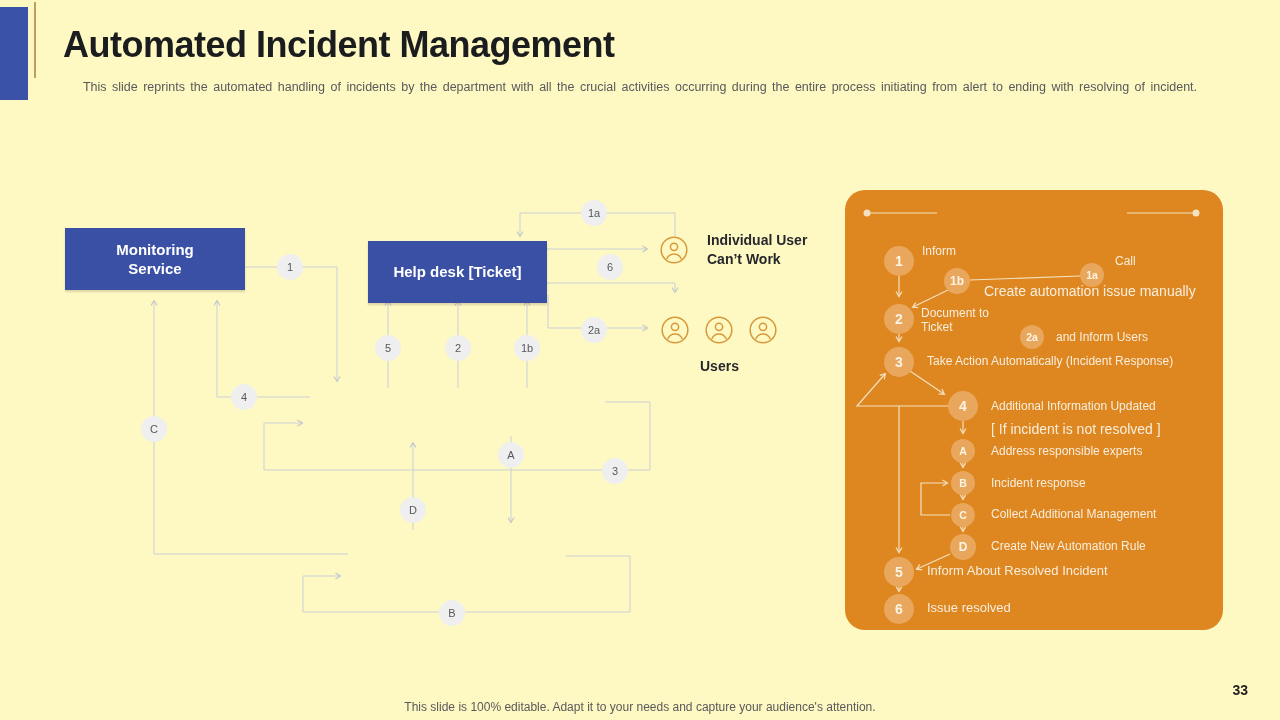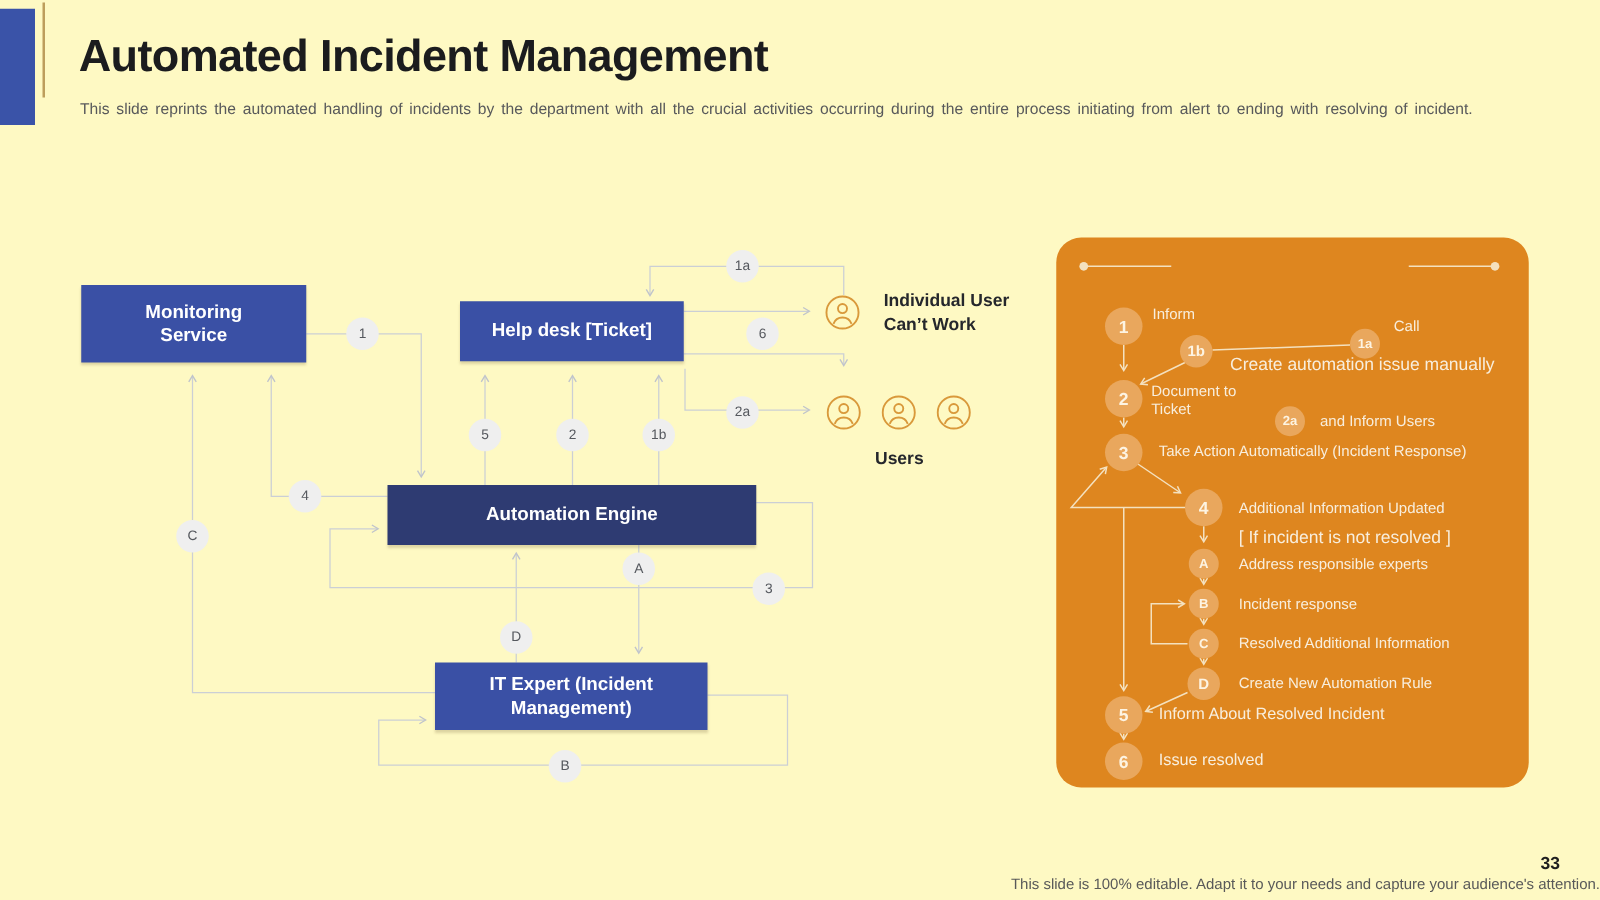--- a/index.html
+++ b/index.html
@@ -7,21 +7,21 @@
     position:relative;width:1280px;height:720px;overflow:hidden;background:#fef9c3;
     font-family:"Liberation Sans", sans-serif;
   }
   .accent-bar{position:absolute;left:0;top:7px;width:28px;height:93px;background:#3a53a8;}
   .accent-line{position:absolute;left:34px;top:2px;width:2px;height:76px;background:#bd9e5c;}
   .title{
     position:absolute;left:63px;top:24px;margin:0;width:900px;
     font-size:36px;font-weight:700;color:#1b1c1e;letter-spacing:-0.5px;
   }
   .subtitle{
-    position:absolute;left:64px;top:80px;width:1152px;margin:0;text-align:left;
+    position:absolute;left:64px;top:80px;width:1152px;margin:0;text-align:center;
     font-size:12.5px;color:#58595b;word-spacing:2px;
   }
   .connectors{position:absolute;left:0;top:0;width:1280px;height:720px;pointer-events:none;}
   .node{
     position:absolute;display:flex;align-items:center;justify-content:center;text-align:center;
     color:#ffffff;font-weight:700;font-size:15px;line-height:1.3;
     box-shadow:0 2px 2px rgba(120,100,60,0.25);
   }
   .node-royal{background:#3a50a5;}
   .node-navy{background:#2e3b72;}
@@ -45,21 +45,21 @@
     position:absolute;border-radius:50%;background:#e9a75d;color:#fdf4e3;
     display:flex;align-items:center;justify-content:center;font-weight:700;
   }
   .kc-big{width:30px;height:30px;font-size:14px;}
   .kc-mid{width:26px;height:26px;font-size:12px;}
   .kc-sm{width:24px;height:24px;font-size:10.5px;}
   .key-label{position:absolute;color:#f8eedd;font-size:12px;line-height:14px;}
   .key-label.sm{font-size:14px;}
   .key-label.lg{font-size:13px;}
   .footer{
-    position:absolute;left:0;top:700px;width:1280px;text-align:right;
+    position:absolute;left:0;top:700px;width:1280px;text-align:center;
     font-size:12px;color:#595959;
   }
   .page-number{position:absolute;left:1180px;top:682px;width:68px;text-align:right;
     font-size:14px;font-weight:700;color:#1f1f1f;}
 </style>
 </head>
 <body>
 
 <div class="slide">
 
@@ -88,28 +88,22 @@
       <path d="M605 402 H650 V470 H264 V423 H302" marker-end="url(#arrGray)"></path>
       <path d="M413 530 V443" marker-end="url(#arrGray)"></path>
       <path d="M511 436 V522" marker-end="url(#arrGray)"></path>
       <path d="M566 556 H630 V612 H303 V576 H340" marker-end="url(#arrGray)"></path>
     </g>
   </svg>
 
   <div class="node node-royal" style="left:65px;top:228px;width:180px;height:62px;">
     <span style="width:120px">Monitoring Service</span>
   </div>
-  <div class="node node-royal" style="left:368px;top:241px;width:179px;height:48px;">
+  <div class="node node-royal" style="left:368px;top:241px;width:179px;height:62px;">
     <span>Help desk [Ticket]</span>
-  </div>
-  <div class="node node-navy" style="left:310px;top:388px;width:295px;height:48px;">
-    <span>Automation Engine</span>
-  </div>
-  <div class="node node-royal" style="left:348px;top:530px;width:218px;height:54px;">
-    <span style="width:180px">IT Expert (Incident Management)</span>
   </div>
 
   <div class="flow-badge" style="left:277px;top:254px;">1</div>
   <div class="flow-badge" style="left:581px;top:200px;">1a</div>
   <div class="flow-badge" style="left:597px;top:254px;">6</div>
   <div class="flow-badge" style="left:581px;top:317px;">2a</div>
   <div class="flow-badge" style="left:375px;top:335px;">5</div>
   <div class="flow-badge" style="left:445px;top:335px;">2</div>
   <div class="flow-badge" style="left:514px;top:335px;">1b</div>
   <div class="flow-badge" style="left:231px;top:384px;">4</div>
@@ -193,21 +187,21 @@
     <div class="key-label" style="left:77px;top:54px;">Inform</div>
     <div class="key-label" style="left:270px;top:64px;">Call</div>
     <div class="key-label sm" style="left:139px;top:94px;">Create automation issue manually</div>
     <div class="key-label" style="left:76px;top:116px;width:84px;">Document to Ticket</div>
     <div class="key-label" style="left:211px;top:140px;">and Inform Users</div>
     <div class="key-label" style="left:82px;top:164px;">Take Action Automatically (Incident Response)</div>
     <div class="key-label" style="left:146px;top:209px;">Additional Information Updated</div>
     <div class="key-label sm" style="left:146px;top:232px;">[ If incident is not resolved ]</div>
     <div class="key-label" style="left:146px;top:254px;">Address responsible experts</div>
     <div class="key-label" style="left:146px;top:286px;">Incident response</div>
-    <div class="key-label" style="left:146px;top:317px;">Resolved Additional Information</div>
+    <div class="key-label" style="left:146px;top:317px;">Collect Additional Management</div>
     <div class="key-label" style="left:146px;top:349px;">Create New Automation Rule</div>
     <div class="key-label lg" style="left:82px;top:374px;">Inform About Resolved Incident</div>
     <div class="key-label lg" style="left:82px;top:411px;text-align:right;">Issue resolved</div>
   </div>
 
   <div class="footer">This slide is 100% editable. Adapt it to your needs and capture your audience's attention.</div>
   <div class="page-number">33</div>
 
 </div>
 

